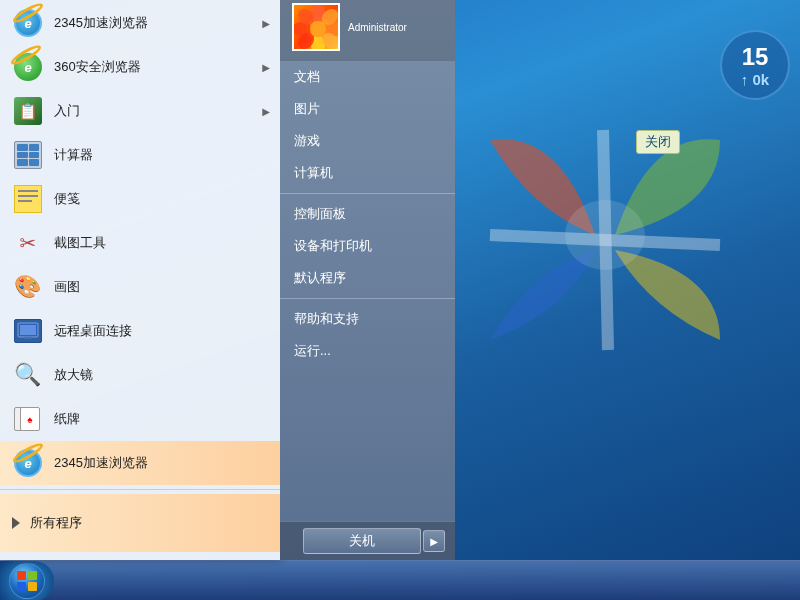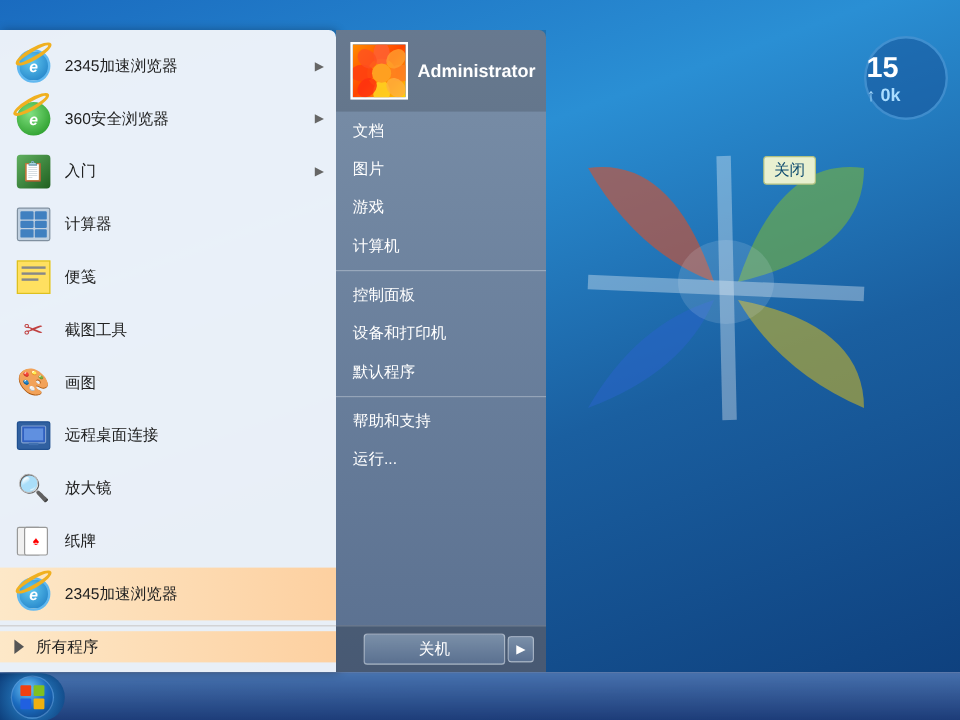--- a/index.html
+++ b/index.html
@@ -61,21 +61,21 @@
     #clock-widget {
       position: absolute;
       top: 30px;
       right: 10px;
       width: 70px;
       height: 70px;
       background: rgba(20,80,150,0.5);
       border: 2px solid rgba(100,180,240,0.5);
       border-radius: 50%;
       display: flex;
-      align-items: flex-start;
+      align-items: center;
       justify-content: center;
       flex-direction: column;
       color: white;
       font-size: 22px;
       font-weight: bold;
     }
 
     #clock-widget .clock-ok {
       font-size: 15px;
       color: #aaddff;
@@ -148,21 +148,21 @@
     .menu-divider {
       height: 1px;
       background: #ccc;
       margin: 4px 0;
     }
 
     
     #all-programs {
       display: flex;
       align-items: center;
-      padding: 4px 12px;
+      padding: 20px 12px;
       cursor: pointer;
       font-size: 13px;
       color: #222;
       background: linear-gradient(to right, #fde8c8, #fdd0a0);
     }
 
     #all-programs .tri {
       width: 0; height: 0;
       border-top: 6px solid transparent;
       border-bottom: 6px solid transparent;
@@ -196,22 +196,22 @@
     }
 
     .user-avatar-inner {
       width: 100%;
       height: 100%;
       background: linear-gradient(135deg, #ff8c00, #ff4500, #ffd700);
     }
 
     .username {
       color: white;
-      font-size: 15px;
-      font-weight: bold;
+      font-size: 10px;
+      font-weight: normal;
     }
 
     .right-menu-item {
       padding: 7px 14px;
       color: white;
       font-size: 13px;
       cursor: pointer;
       white-space: nowrap;
     }
 

